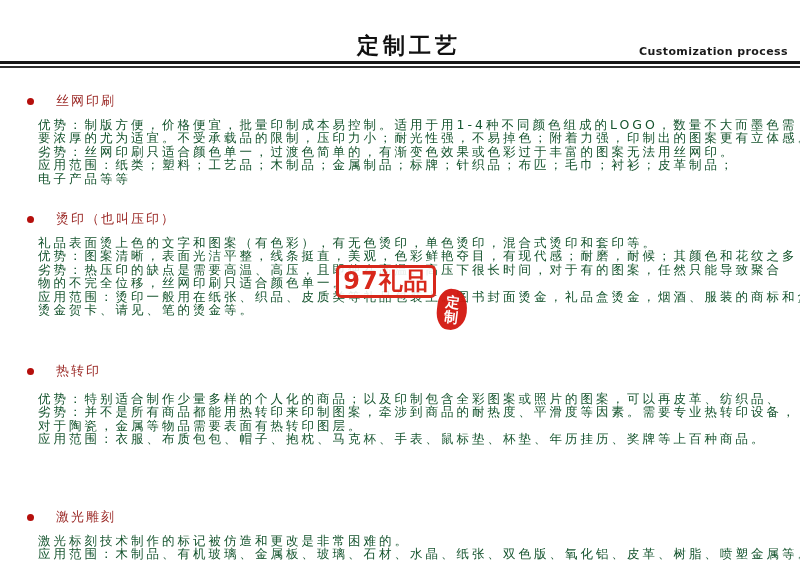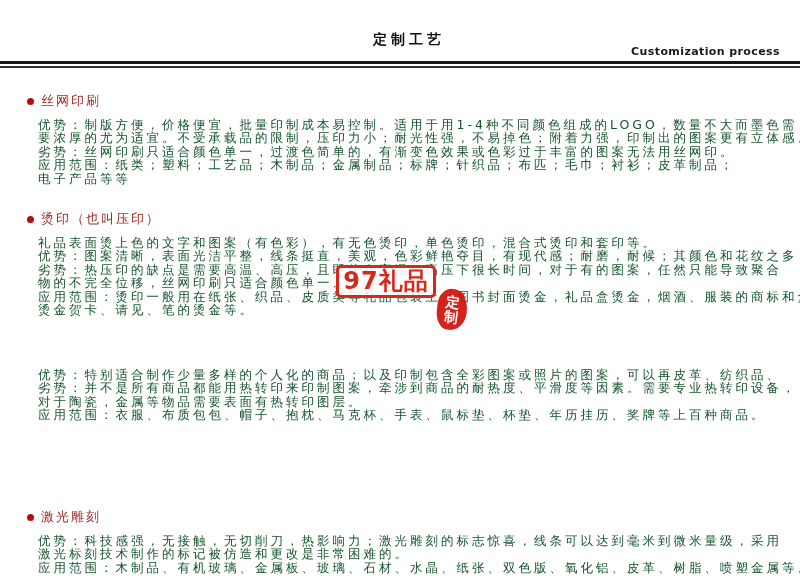--- a/index.html
+++ b/index.html
@@ -7,35 +7,35 @@
     position:relative;
     width:800px;height:588px;
     background:#fff;
     overflow:hidden;
     font-family:"DejaVu Sans", sans-serif;
   }
   
   .title{
     position:absolute;top:31px;left:0;width:800px;
     text-align:center;
-    font-size:14px;font-weight:bold;color:#111;
+    font-size:22px;font-weight:bold;color:#111;
     letter-spacing:4px;
     padding-left:18px;box-sizing:border-box;
   }
   .subtitle{
-    position:absolute;top:45px;right:20px;
+    position:absolute;top:45px;right:12px;
     font-size:11px;font-weight:bold;color:#1a1a1a;
     letter-spacing:0.4px;
   }
   .rule-thick{position:absolute;top:61px;left:0;width:800px;height:3px;background:#161616;}
   .rule-thin{position:absolute;top:66px;left:0;width:800px;height:2px;background:#2e2e2e;}
 
   
   .sec{position:absolute;left:27px;right:8px;}
-  .sec-head{display:flex;align-items:center;gap:7px;text-align:center;}
+  .sec-head{display:flex;align-items:center;gap:22px;text-align:center;}
   .bullet{
     width:7px;height:7px;border-radius:50%;
     background:#b50f0c;flex:0 0 auto;
   }
   .sec-title{
     font-size:13px;color:#9c2b28;
     letter-spacing:2px;
   }
   .sec-body{
     margin:8px 0 0 11px;
@@ -99,35 +99,38 @@
       <div class="ln">礼品表面烫上色的文字和图案（有色彩），有无色烫印，单色烫印，混合式烫印和套印等。</div>
       <div class="ln">优势：图案清晰，表面光洁平整，线条挺直，美观，色彩鲜艳夺目，有现代感；耐磨，耐候；其颜色和花纹之多，</div>
       <div class="ln">劣势：热压印的缺点是需要高温、高压，且即使在高温、高压下很长时间，对于有的图案，任然只能导致聚合</div>
       <div class="ln">物的不完全位移，丝网印刷只适合颜色单一。</div>
       <div class="ln">应用范围：烫印一般用在纸张、织品、皮质类等礼品包装上。图书封面烫金，礼品盒烫金，烟酒、服装的商标和盒的</div>
       <div class="ln">烫金贺卡、请见、笔的烫金等。</div>
     </div>
   </div>
 
   <div class="sec" style="top:362px;">
-    <div class="sec-body" style="margin-top:6px;">
+    <div class="sec-head">
+      <span class="bullet"></span>
+      <span class="sec-title">热转印</span>
+    </div>
+    <div class="sec-body" style="margin-top:12px;">
       <div class="ln">优势：特别适合制作少量多样的个人化的商品；以及印制包含全彩图案或照片的图案，可以再皮革、纺织品、</div>
       <div class="ln">劣势：并不是所有商品都能用热转印来印制图案，牵涉到商品的耐热度、平滑度等因素。需要专业热转印设备，</div>
       <div class="ln">对于陶瓷，金属等物品需要表面有热转印图层。</div>
       <div class="ln">应用范围：衣服、布质包包、帽子、抱枕、马克杯、手表、鼠标垫、杯垫、年历挂历、奖牌等上百种商品。</div>
     </div>
   </div>
 
   <div class="sec" style="top:508px;">
     <div class="sec-head">
       <span class="bullet"></span>
       <span class="sec-title">激光雕刻</span>
     </div>
     <div class="sec-body">
-      <div class="ln">优势：科技感强，无接触，无切削刀，热影响力；激光雕刻的标志惊喜，线条可以达到毫米到微米量级，采用</div>
       <div class="ln">激光标刻技术制作的标记被仿造和更改是非常困难的。</div>
       <div class="ln">应用范围：木制品、有机玻璃、金属板、玻璃、石材、水晶、纸张、双色版、氧化铝、皮革、树脂、喷塑金属等。</div>
     </div>
   </div>
 
   <div class="wm-box">
     <span>97礼品</span>
   </div>
   <div class="wm-seal">
     <span>定</span>

